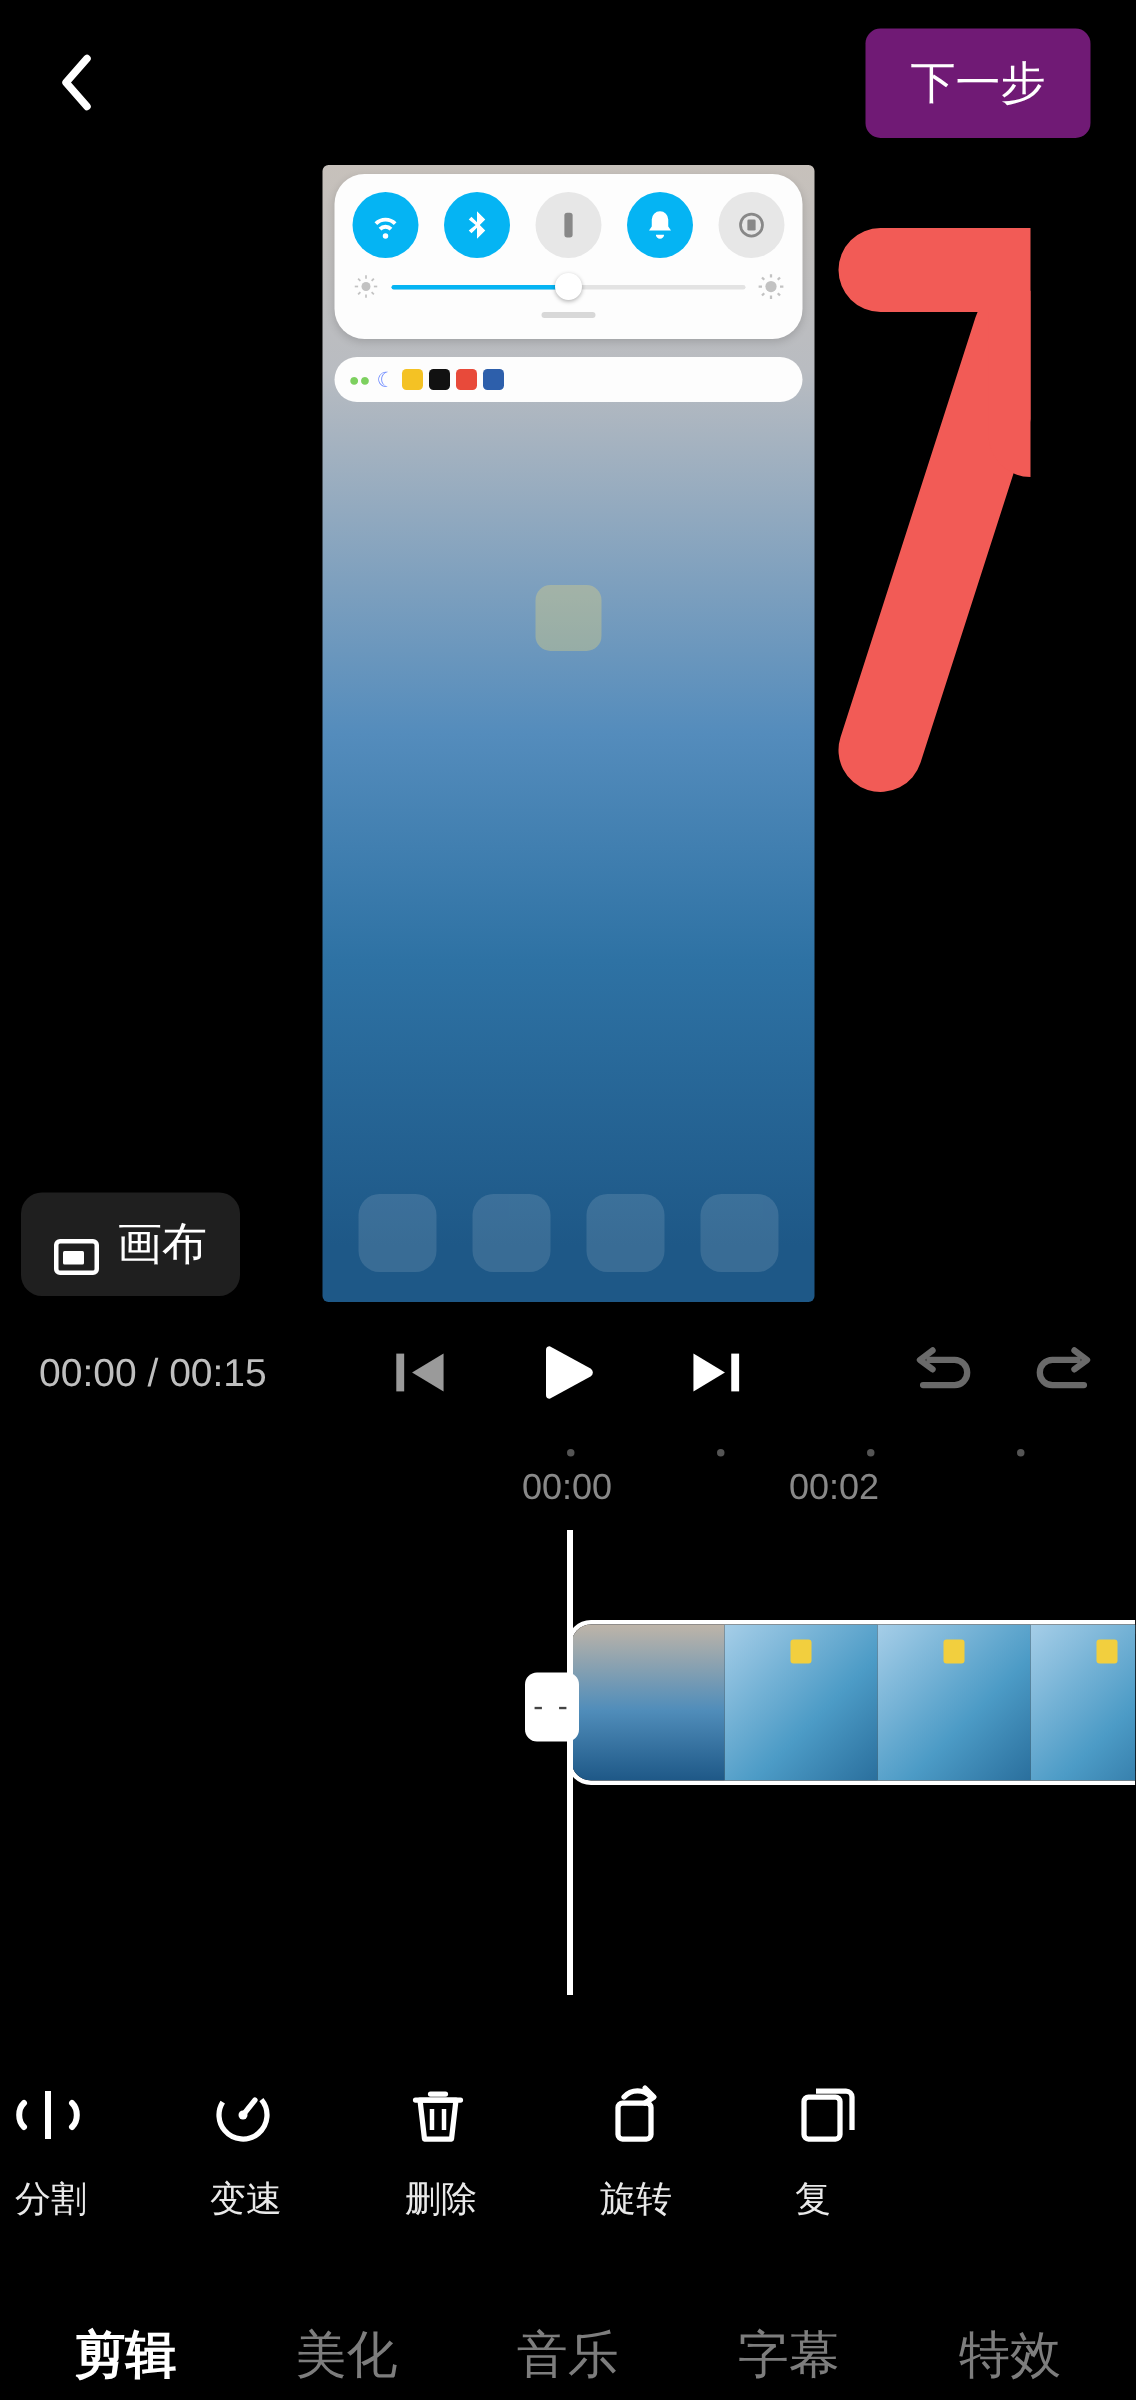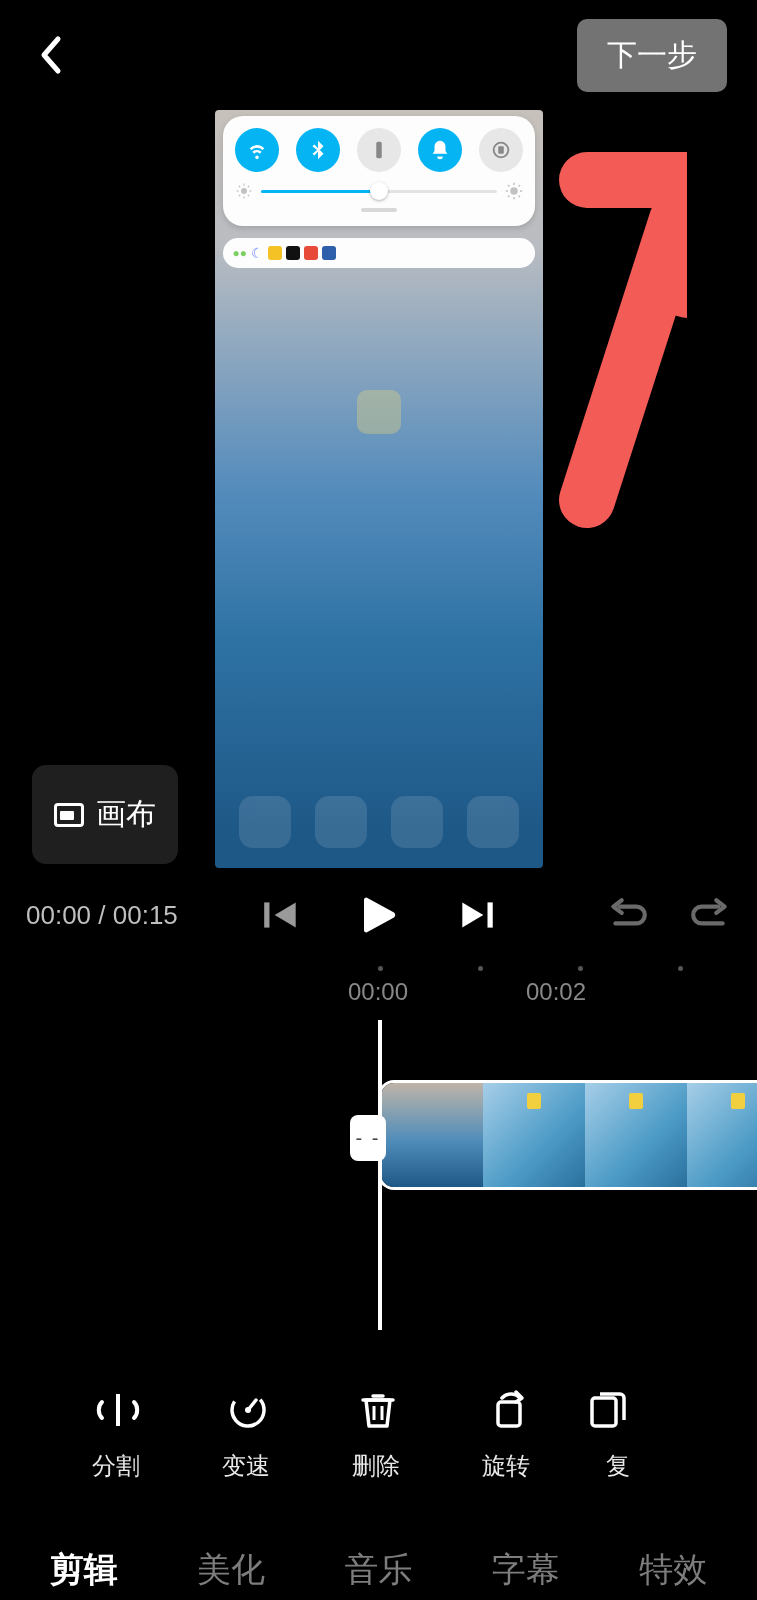--- a/index.html
+++ b/index.html
@@ -1,61 +1,61 @@
 <!DOCTYPE html>
 <html><head>
 <meta charset="utf-8">
 <style>
   *{box-sizing:border-box;margin:0;padding:0;font-family:-apple-system,BlinkMacSystemFont,"PingFang SC","Helvetica Neue",sans-serif;}
   body{width:757px;height:1600px;background:#000;color:#fff;overflow:hidden;position:relative;}
   .header{display:flex;align-items:center;justify-content:space-between;padding:24px 30px;height:110px;}
   .back{width:40px;height:40px;display:flex;align-items:center;justify-content:center;cursor:pointer;}
   .back svg{width:26px;height:40px;}
-  .next-btn{background:#737373;color:#fff;font-size:30px;font-weight:500;padding:16px 30px;border-radius:10px;cursor:pointer;border:none;}
+  .next-btn{background:#701a75;color:#fff;font-size:30px;font-weight:500;padding:16px 30px;border-radius:10px;cursor:pointer;border:none;}
   .preview-area{position:relative;height:760px;display:flex;align-items:flex-start;justify-content:center;}
   .video-frame{width:328px;height:758px;background:linear-gradient(180deg,#c7c1bb 0%, #b9bcc1 18%,#548cbc 50%,#2e72a4 70%,#1e5887 95%);position:relative;border-radius:4px;overflow:hidden;}
   .cc-panel{position:absolute;top:6px;left:8px;right:8px;background:#fdfdfd;border-radius:20px;padding:12px 12px 14px;box-shadow:0 2px 6px rgba(0,0,0,.15);}
   .cc-row{display:flex;justify-content:space-between;align-items:center;gap:8px;margin-bottom:10px;}
   .cc-btn{width:44px;height:44px;border-radius:50%;display:flex;align-items:center;justify-content:center;}
   .cc-on{background:#05b4f3;}
   .cc-off{background:#e7e7e7;}
   .cc-btn svg{width:22px;height:22px;}
   .bri-row{display:flex;align-items:center;gap:8px;}
   .sun{width:18px;height:18px;opacity:.5;}
   .bri-track{flex:1;height:3px;background:#e3e3e3;border-radius:2px;position:relative;}
   .bri-fill{position:absolute;left:0;top:0;bottom:0;width:50%;background:#05b4f3;border-radius:2px;}
   .bri-knob{position:absolute;left:50%;top:50%;transform:translate(-50%,-50%);width:18px;height:18px;border-radius:50%;background:#fff;box-shadow:0 1px 3px rgba(0,0,0,.3);}
   .handle{width:36px;height:4px;background:#d8d8d8;border-radius:2px;margin:8px auto 0;}
   .notif-bar{position:absolute;top:128px;left:8px;right:8px;height:30px;background:#fdfdfd;border-radius:15px;display:flex;align-items:center;padding:0 10px;gap:4px;}
   .n-ico{width:14px;height:14px;border-radius:3px;display:inline-block;}
   .dock{position:absolute;bottom:20px;left:0;right:0;display:flex;justify-content:space-evenly;opacity:.35;}
   .dock-app{width:52px;height:52px;border-radius:14px;background:rgba(255,255,255,.35);}
   .app-icon{position:absolute;top:280px;left:50%;transform:translateX(-50%);width:44px;height:44px;border-radius:10px;background:rgba(240,220,120,.6);opacity:.55;}
-  .canvas-pill{position:absolute;left:32px;bottom:6px;background:#1f1f1f;border-radius:14px;padding:29px 22px;display:flex;align-items:center;gap:12px;cursor:pointer;}
+  .canvas-pill{position:absolute;left:14px;bottom:6px;background:#1f1f1f;border-radius:14px;padding:14px 22px;display:flex;align-items:flex-end;gap:12px;cursor:pointer;}
   .canvas-pill .ico{width:30px;height:24px;border:3px solid #fff;border-radius:4px;position:relative;}
   .canvas-pill .ico::after{content:"";position:absolute;left:3px;top:5px;width:14px;height:9px;background:#fff;border-radius:1px;}
   .canvas-pill span{font-size:30px;}
   .arrow-annot{position:absolute;top:40px;right:70px;width:300px;height:420px;pointer-events:none;}
   .ctrl-bar{height:90px;display:flex;align-items:center;padding:0 26px;}
   .time-txt{font-size:26px;color:#bfbfbf;flex:0 0 auto;margin-right:auto;}
   .pc-group{display:flex;align-items:center;gap:52px;position:absolute;left:50%;transform:translateX(-50%);}
   .ur-group{display:flex;gap:40px;margin-left:auto;}
   .ctrl-ico{width:42px;height:42px;display:flex;align-items:center;justify-content:center;cursor:pointer;}
   .timeline-zone{position:relative;height:390px;}
   .tl-marks{height:60px;position:relative;color:#888;font-size:24px;}
   .tl-dot{position:absolute;top:6px;width:5px;height:5px;background:#555;border-radius:50%;}
   .tl-lbl{position:absolute;top:18px;transform:translateX(-50%);}
   .playhead{position:absolute;left:378px;top:60px;bottom:20px;width:4px;background:#fff;z-index:5;}
   .clip-strip{position:absolute;top:120px;left:378px;right:0;height:110px;border:3px solid #fff;border-right:none;border-radius:16px 0 0 16px;overflow:hidden;display:flex;}
   .thumb{flex:0 0 102px;height:100%;background:linear-gradient(135deg,#a6cee8 0%,#4c9bc6 60%,#2a6f9d 100%);position:relative;}
   .thumb.first{background:linear-gradient(180deg,#beb4a8 0%,#508dba 55%,#1e5887 100%);}
   .thumb .tag{position:absolute;top:10px;left:50%;transform:translateX(-50%);width:14px;height:16px;background:#f2cf3e;border-radius:2px;}
   .trim-handle{position:absolute;top:155px;left:350px;width:36px;height:46px;background:#fff;border-radius:8px;z-index:6;display:flex;align-items:center;justify-content:center;color:#444;font-size:20px;letter-spacing:2px;}
   .tool-row{height:170px;display:flex;align-items:center;padding:0 10px;gap:0;overflow:hidden;}
-  .tool{flex:0 0 130px;display:flex;flex-direction:column;align-items:flex-end;gap:18px;cursor:pointer;}
+  .tool{flex:0 0 130px;display:flex;flex-direction:column;align-items:flex-start;gap:18px;cursor:pointer;}
   .tool .ico{width:44px;height:44px;display:flex;align-items:center;justify-content:center;}
   .tool .lbl{font-size:24px;color:#e9e9e9;}
   .tool.partial{flex:0 0 100px;}
   .tab-bar{height:100px;display:flex;align-items:center;justify-content:space-around;padding:0 10px;}
   .tab{font-size:34px;color:#7d7d7d;cursor:pointer;position:relative;padding:10px 6px;}
   .tab.active{color:#fff;font-weight:600;}
   .tab.active::after{content:"";position:absolute;bottom:-6px;left:50%;transform:translateX(-50%);width:34px;height:6px;background:#fff;border-radius:3px;}
 </style>
 </head>
 <body>

